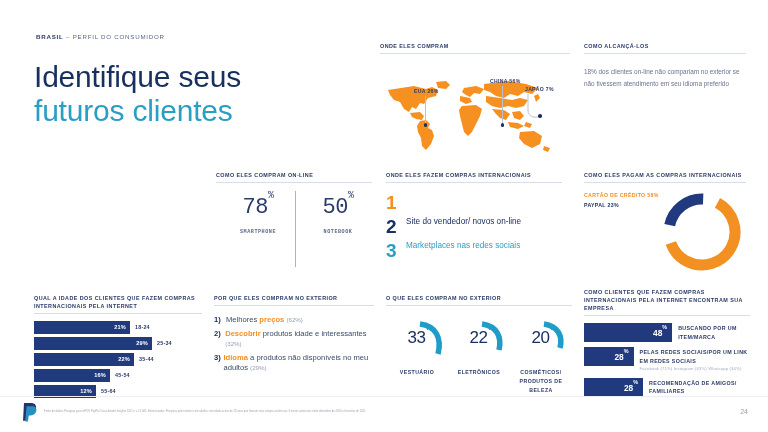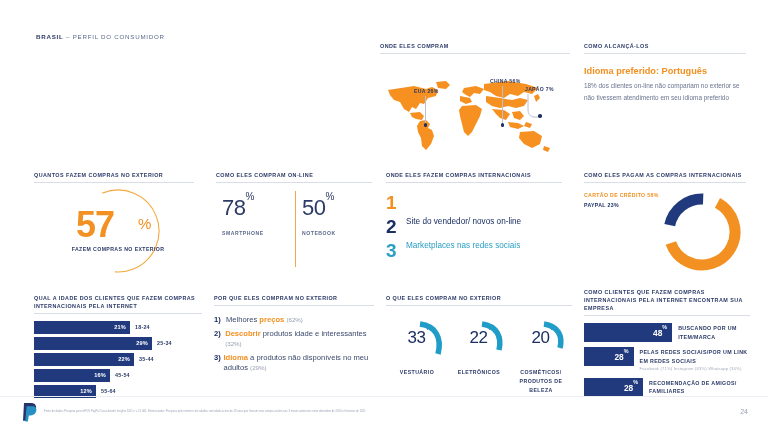--- a/index.html
+++ b/index.html
@@ -40,21 +40,21 @@
 
   
   .donut57 { position:relative; width:150px; height:88px; margin-top:4px; }
   .donut57 .big { position:absolute; left:42px; top:17px; font-size:36px; font-weight:bold; color:#f29021; letter-spacing:-1px; }
   .donut57 .pct { position:absolute; left:104px; top:28px; font-size:15px; color:#f29021; }
   .donut57 .cap { position:absolute; left:34px; top:58px; width:100px; text-align:center;
                   font-size:5.2px; font-weight:bold; letter-spacing:.4px; color:#2b3a67; line-height:1.65; }
 
   
   .online { position:relative; margin-top:12px; height:80px; }
-  .online .cell { position:absolute; top:0; width:72px; text-align:left; }
+  .online .cell { position:absolute; top:0; width:72px; text-align:center;font-family:Liberation Mono, monospace; }
   .online .num { font-size:22px; color:#2b3a67; font-weight:normal; letter-spacing:-.5px; }
   .online .num sup { font-size:10px; top:-.7em; position:relative; }
   .online .lbl { margin-top:9px; font-size:5.1px; letter-spacing:.55px; color:#5b6a8a; font-weight:bold; }
   .online .vrule { position:absolute; left:79px; top:-4px; width:1px; height:76px; background:#f0a64a; }
 
   
   .nlist { margin-top:10px; }
   .nrow { display:flex; align-items:flex-start; margin-bottom:5px; }
   .nrow .n { width:20px; font-size:19px; font-weight:bold; line-height:1; text-align:left; }
   .nrow .tx { font-size:8.2px; color:#1b2f63; line-height:1.3; }
@@ -122,20 +122,24 @@
 </style>
 </head>
 <body>
 
 <div class="page">
 
   <div class="eyebrow">
     <b>BRASIL</b><span class="light"> – </span><span class="light">PERFIL DO CONSUMIDOR</span>
   </div>
 
+  <div class="hero">
+    <div class="l1">Identifique seus</div>
+    <div class="l2">futuros clientes</div>
+  </div>
 
   <div class="map-panel">
     <div class="sec-title">ONDE ELES COMPRAM</div>
     <div class="sec-rule"></div>
     <div class="map-wrap">
       <svg class="map-svg" viewBox="0 0 190 80">
         <g fill="#f59021">
 
           <path d="M8 14 L34 10 L46 13 L52 11 L58 14 L56 20 L48 22 L44 28 L40 27 L36 33 L32 31 L29 36 L24 33 L20 26 L14 24 L10 19 Z"></path>
           <path d="M30 37 L40 36 L44 40 L42 44 L36 43 L32 41 Z"></path>
@@ -183,40 +187,24 @@
         <path d="M6 0 L6 16 C6 24 14 24 20 22" stroke="#b9c0cf" stroke-width="1" fill="none"></path>
       </svg>
       <div class="mdot" style="left:158px; top:54px; background:#1b2f63;"></div>
     </div>
   </div>
 
   <div class="panel" style="left:584px; top:42px; width:162px;">
     <div class="sec-title">COMO ALCANÇÁ-LOS</div>
     <div class="sec-rule"></div>
     <div class="lang">
-      <div class="h">
-        <span>Idioma preferido:</span>
-        <span>Português</span>
-      </div>
       <div class="b">18% dos clientes on-line não compariam no exterior se não tivessem atendimento em seu idioma preferido</div>
     </div>
   </div>
 
-  <div class="panel" style="left:34px; top:171px; width:160px;">
-    <div class="sec-title">QUANTOS FAZEM COMPRAS NO EXTERIOR</div>
-    <div class="sec-rule"></div>
-    <div class="donut57">
-      <svg width="150" height="88" viewBox="0 0 150 88">
-        <circle cx="84" cy="44" r="41" fill="none" stroke="#f4a93c" stroke-width="1.1" stroke-dasharray="147 110" transform="rotate(-112 84 44)" stroke-linecap="round"></circle>
-      </svg>
-      <div class="big">57</div>
-      <div class="pct">%</div>
-      <div class="cap">FAZEM COMPRAS NO EXTERIOR</div>
-    </div>
-  </div>
 
   <div class="panel" style="left:216px; top:171px; width:156px;">
     <div class="sec-title">COMO ELES COMPRAM ON-LINE</div>
     <div class="sec-rule"></div>
     <div class="online">
       <div class="vrule"></div>
       <div class="cell" style="left:6px;">
         <div class="num"><span>78</span><sup>%</sup></div>
         <div class="lbl">SMARTPHONE</div>
       </div>

